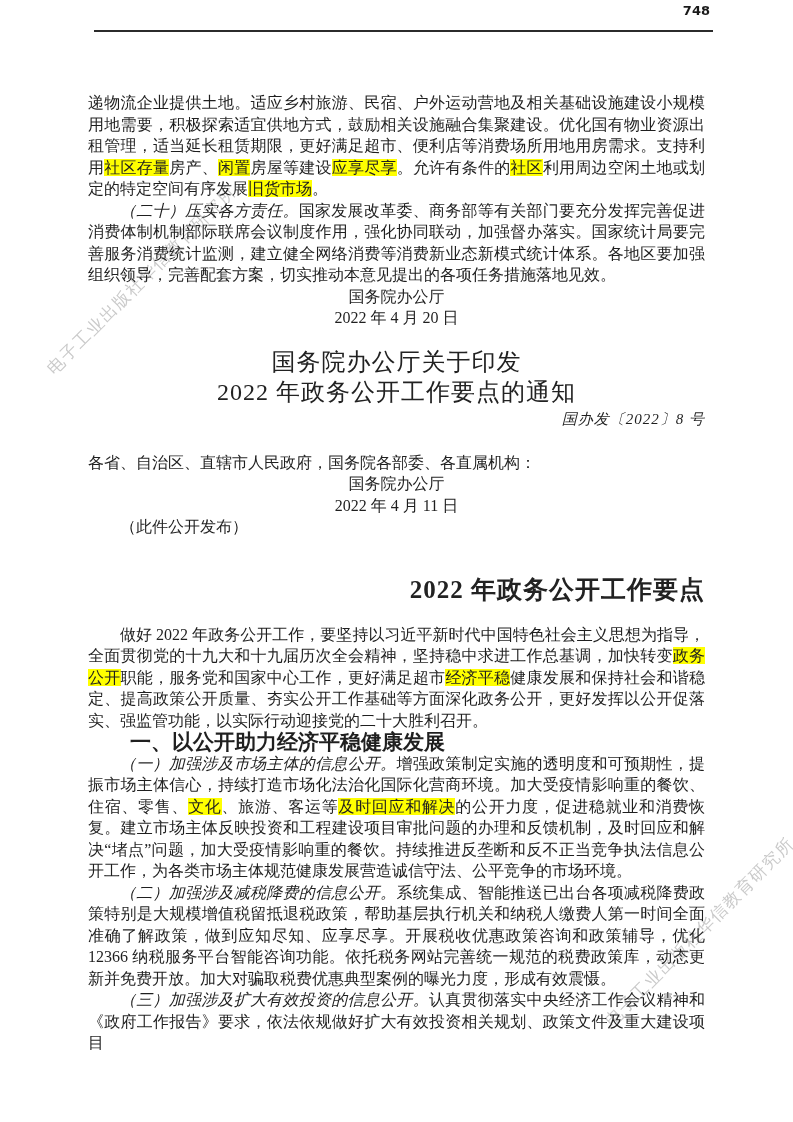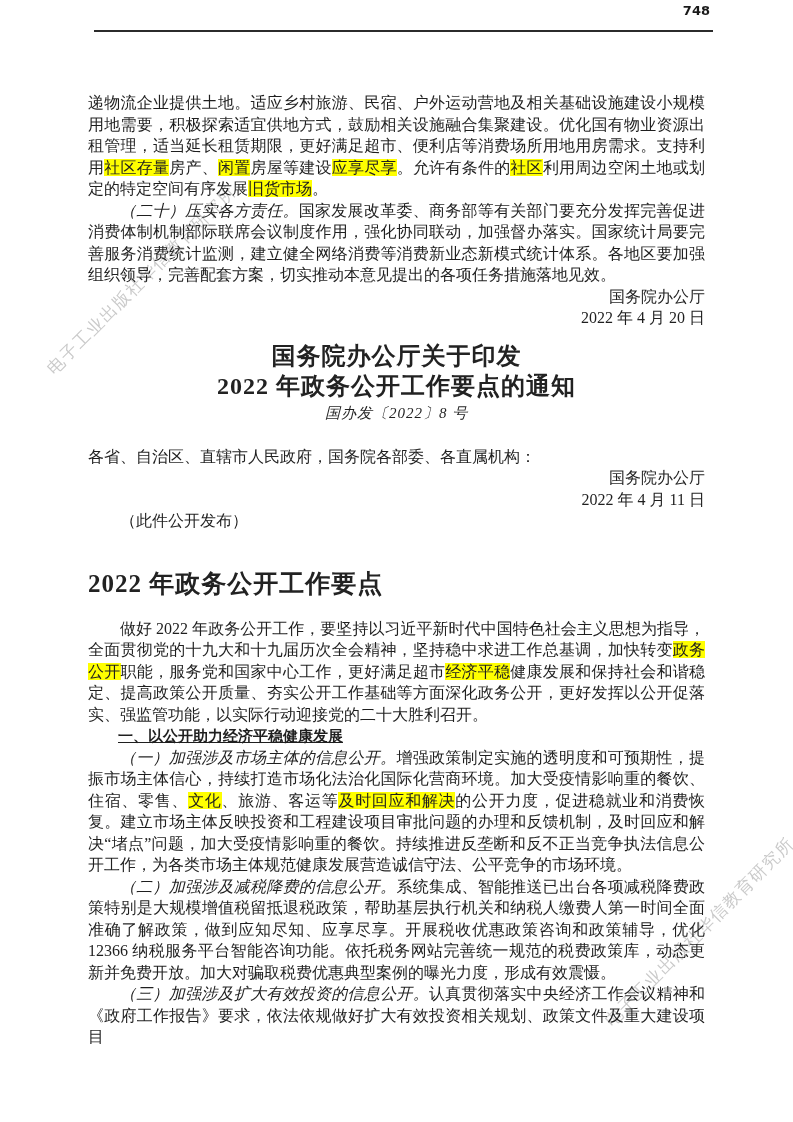--- a/index.html
+++ b/index.html
@@ -27,37 +27,36 @@
   .wm2{left:608px;top:1012px;}
   .content{
     position:absolute;top:92px;left:88px;width:617px;z-index:1;
     font-size:16px;line-height:21.5px;text-align:justify;
   }
   .para{margin:0;}
   .indent{text-indent:2em;}
   .heading{
     font-weight:bold;
     font-family:"Liberation Sans","DejaVu Sans",sans-serif;
-    font-size:15px;
-    text-decoration:underline;
+    font-size:21px;
   }
   .kai{font-style:italic;}
   .hl{background:#ffff00;}
-  .sign{text-align:right;}
+  .sign{text-align:center;}
   .doc-title{
-    text-align:center;font-weight:bold;font-size:24px;line-height:30px;
-    margin-top:12px;letter-spacing:1px;color:#222;
+    text-align:center;font-weight:normal;font-size:24px;line-height:30px;
+    margin-top:18px;letter-spacing:1px;color:#222;
   }
   .doc-number{
-    text-align:center;font-size:15px;line-height:24px;font-style:italic;
+    text-align:right;font-size:15px;line-height:24px;font-style:italic;
     letter-spacing:1px;
   }
   .doc-number + .para{margin-top:21px;}
   .section-title{
-    text-align:left;font-weight:bold;font-size:25px;line-height:32px;
+    text-align:right;font-weight:bold;font-size:25px;line-height:32px;
     margin-top:36px;margin-bottom:18px;letter-spacing:1px;color:#222;
   }
 </style>
 </head>
 <body>
 
 <div class="page">
   <div class="page-number">748</div>
   <div class="header-rule"></div>
   <div class="watermark wm1">电子工业出版社华信教育研究所</div>

